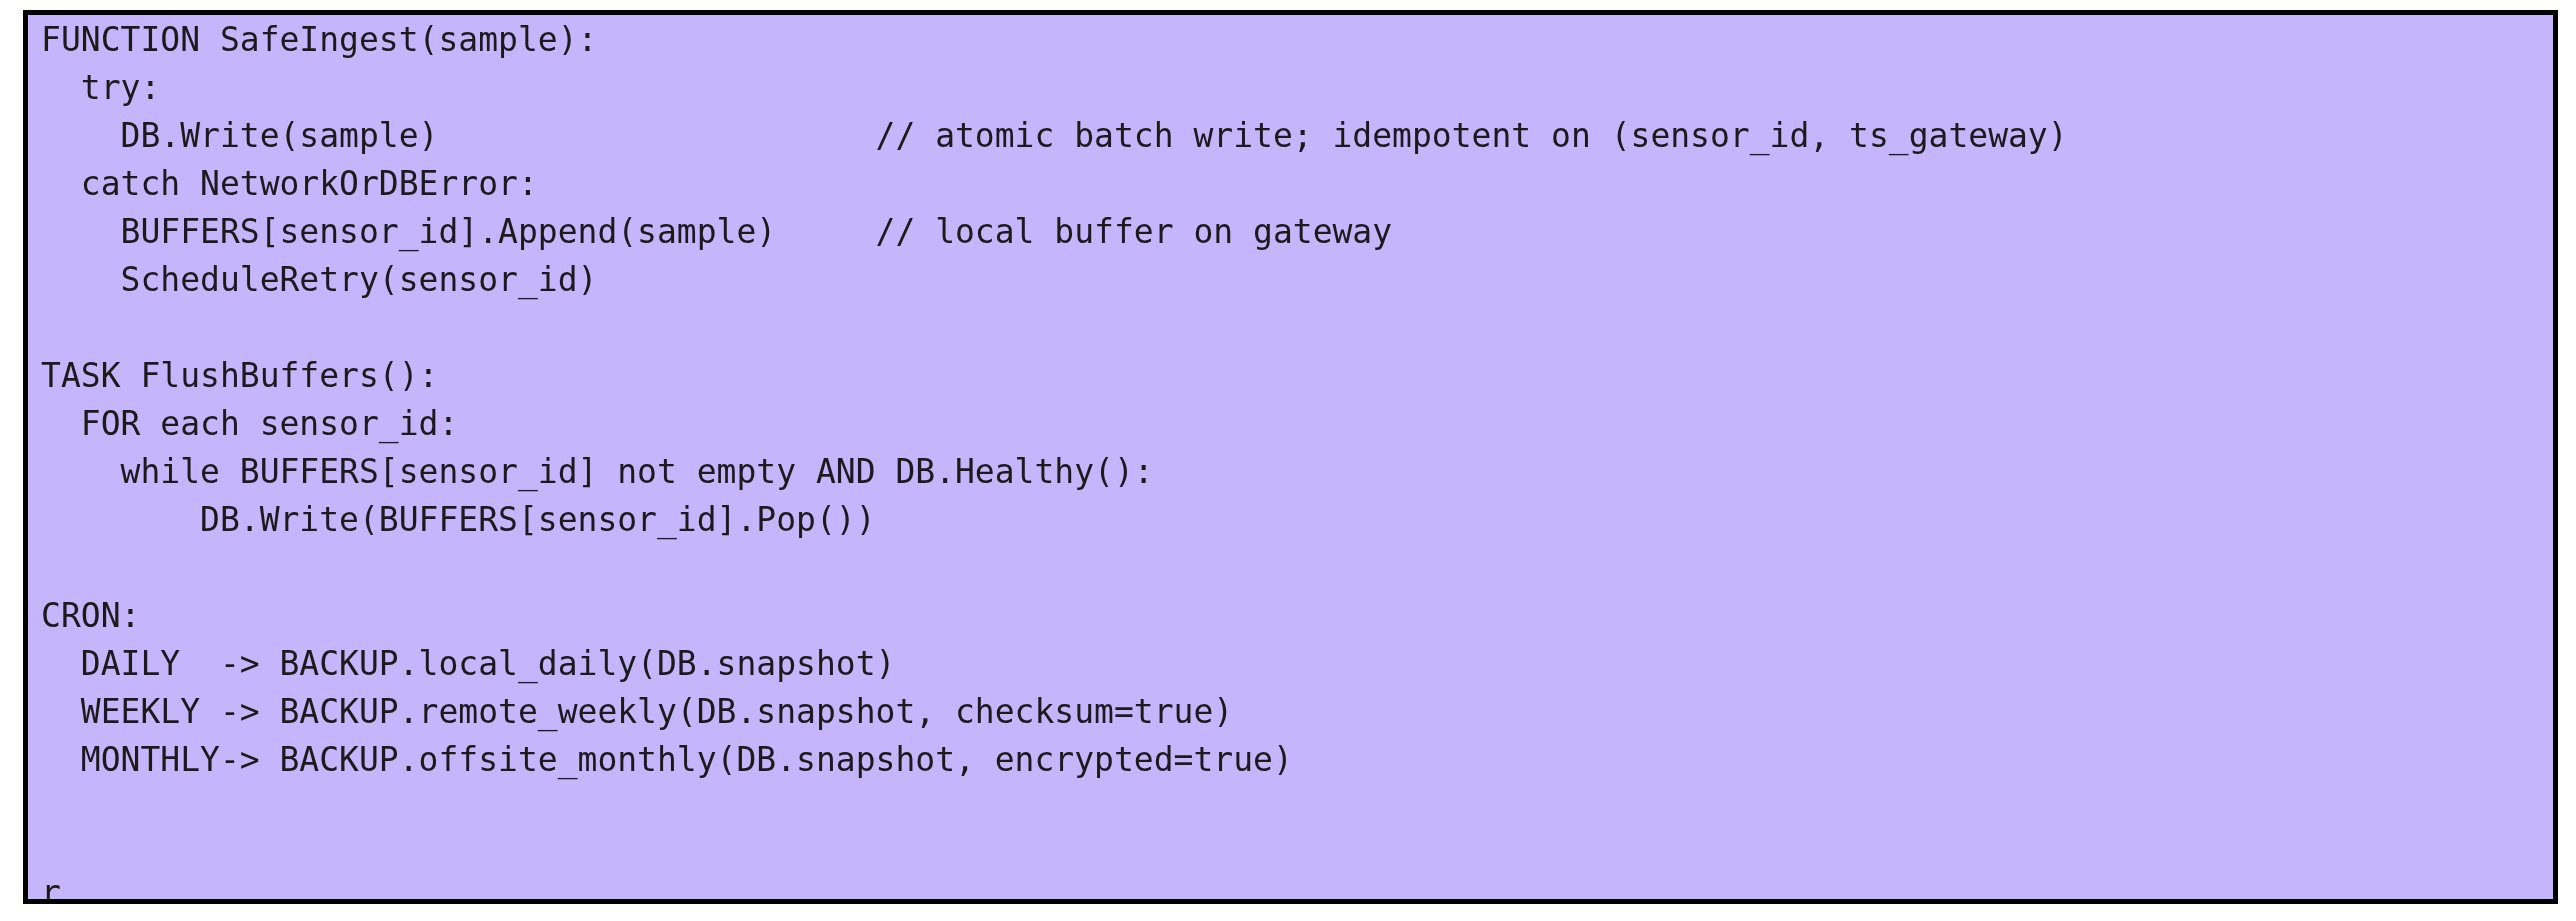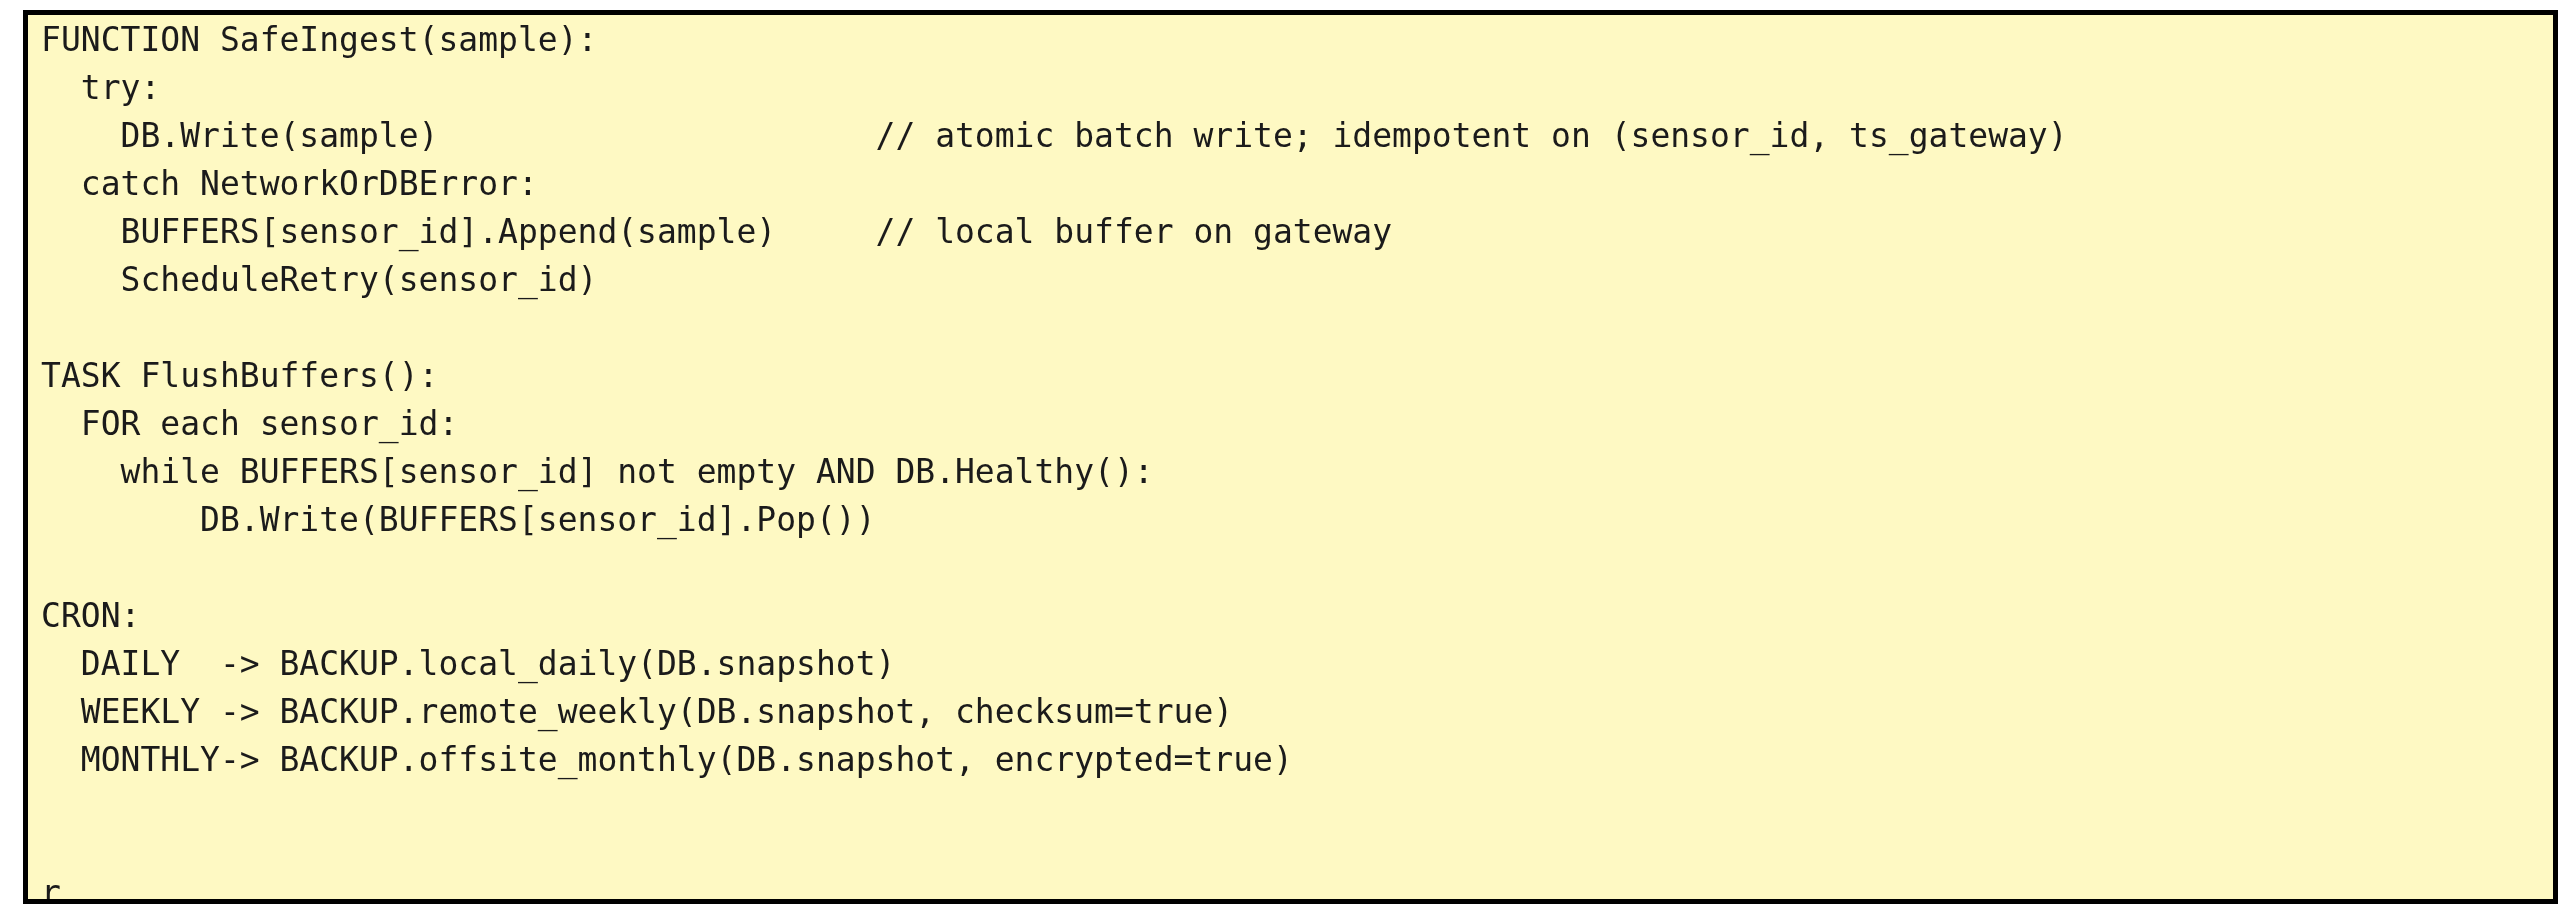--- a/index.html
+++ b/index.html
@@ -23,21 +23,21 @@
 
   
   #code-frame {
     position: absolute;
     left: 22.6px;
     top: 9.8px;
     width: 2535px;
     height: 894px;
     box-sizing: border-box;
     border: 5.3px solid #000000;
-    background: #fef9c3;
+    background: #c4b5fd;
     overflow: hidden;
   }
 
   #code-listing {
     position: absolute;
     left: 13.5px;
     top: 1.5px;
     right: 0;
     white-space: pre;
     font-family: "DejaVu Sans Mono", "Liberation Mono", monospace;

